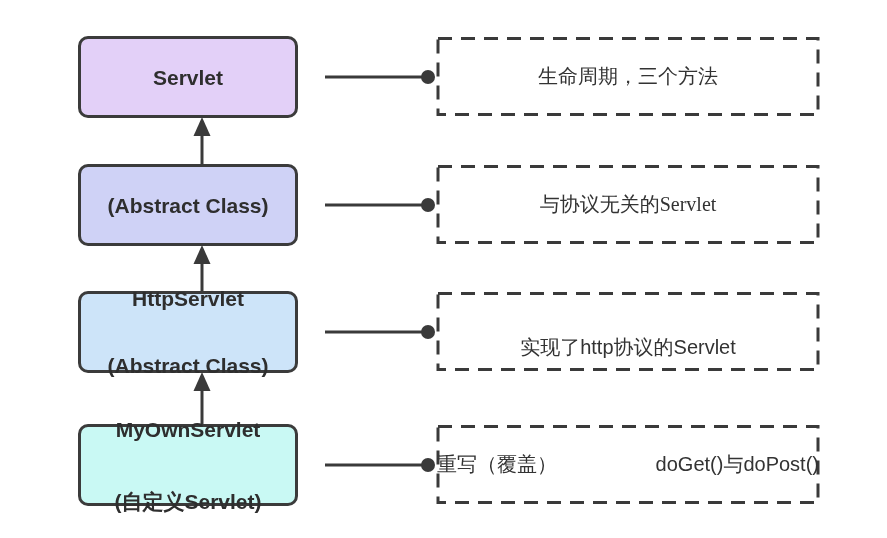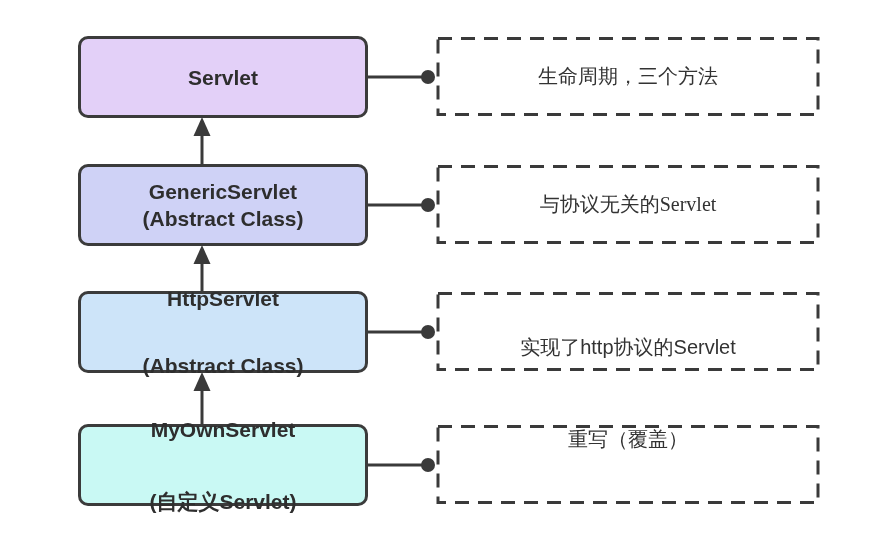--- a/index.html
+++ b/index.html
@@ -13,21 +13,21 @@
   }
   .layer {
     position: absolute;
     left: 0; top: 0;
     width: 887px; height: 538px;
     pointer-events: none;
   }
   .node {
     position: absolute;
     left: 78px;
-    width: 290px;
+    width: 220px;
     height: 82px;
     box-sizing: border-box;
     border: 3px solid #3b3b3b;
     border-radius: 10px;
     display: flex;
     flex-direction: column;
     align-items: center;
     justify-content: center;
     text-align: right;
     font-weight: bold;
@@ -39,21 +39,20 @@
   .node-2 { top: 164px; }
   .node-3 { top: 291px; gap: 40px; }
   .node-4 { top: 424px; }
   .note {
     position: absolute;
     left: 437px;
     width: 382px;
     height: 79px;
     box-sizing: border-box;
     display: flex;
-    flex-direction: column;
     align-items: center;
     justify-content: center;
     text-align: center;
     font-size: 20px;
     line-height: 29px;
     color: #333333;
   }
   .note-1 { top: 37px; }
   .note-2 { top: 165px; font-family: Liberation Serif, serif; }
   .note-3 { top: 308px; }
@@ -99,21 +98,20 @@
     <rect x="438" y="38.5" width="380" height="76" stroke-dasharray="14 9"></rect>
     <rect x="438" y="166.5" width="380" height="76" stroke-dasharray="14 9"></rect>
     <rect x="438" y="293.5" width="380" height="76" stroke-dasharray="14 9"></rect>
     <rect x="438" y="426.5" width="380" height="76" stroke-dasharray="14 9"></rect>
   </svg>
 
   <div class="node node-1" style="background-color: rgb(227, 208, 248);">
     <div>Servlet</div>
   </div>
   <div class="node node-2" style="background-color: rgb(207, 210, 246);">
-    <div>GenericServlet</div>
     <div>(Abstract Class)</div>
   </div>
   <div class="node node-3" style="background-color: rgb(205, 228, 249);">
     <div>HttpServlet</div>
     <div>(Abstract Class)</div>
   </div>
   <div class="node node-4" style="background-color: rgb(201, 249, 244); gap: 45px;">
     <div>MyOwnServlet</div>
     <div>(自定义Servlet)</div>
   </div>
@@ -122,15 +120,16 @@
     <div>生命周期，三个方法</div>
   </div>
   <div class="note note-2">
     <div>与协议无关的Servlet</div>
   </div>
   <div class="note note-3">
     <div>实现了http协议的Servlet</div>
   </div>
   <div class="note note-4">
     <div>重写（覆盖）</div>
+    <div>doGet()与doPost()</div>
   </div>
 
 </div>
 
 </body></html>

